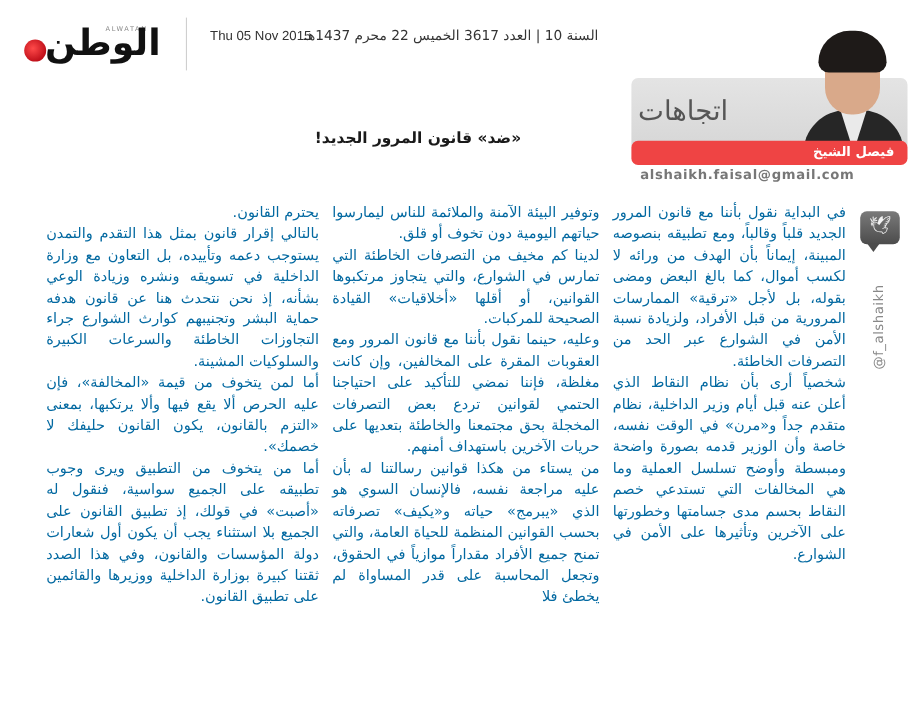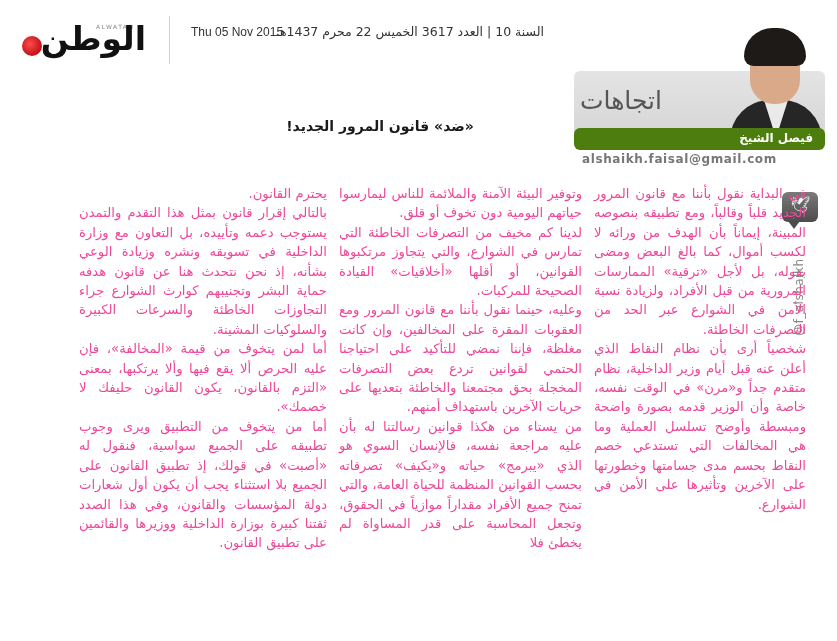--- a/index.html
+++ b/index.html
@@ -12,41 +12,41 @@
   .logo-latin { position: absolute; left: 82px; top: 9px; font-size: 6px; letter-spacing: 1.5px; color: #888; font-family: "DejaVu Sans", sans-serif; }
   .logo-arabic { position: absolute; right: 0; top: 8px; font-size: 33px; font-weight: bold; color: #111; direction: rtl; line-height: 1; font-family: "DejaVu Sans", sans-serif; letter-spacing: -1px; }
   .logo-dot { position: absolute; left: 8px; top: 22px; width: 20px; height: 20px; border-radius: 50%; background: radial-gradient(circle at 40% 40%, #ff4a4a, #c0101a 70%); }
   .vdivider { position: absolute; left: 169px; top: 16px; width: 1px; height: 48px; background: #cfcfcf; }
   .date-latin { position: absolute; left: 191px; top: 25px; font-size: 12px; color: #333; font-family: "Liberation Sans", sans-serif; }
   .issue-line { position: absolute; left: 288px; top: 24px; width: 256px; font-size: 12.5px; color: #333; direction: rtl; text-align: right; font-family: "DejaVu Sans", sans-serif; white-space: nowrap; }
 
   
   .col-box { position: absolute; left: 574px; top: 71px; width: 251px; height: 66px; background: linear-gradient(#e4e4e4, #d6d6d6); border-radius: 6px; }
   .col-name { position: absolute; left: 580px; top: 86px; width: 100px; font-size: 25px; font-weight: normal; color: #555; direction: rtl; text-align: left; font-family: "DejaVu Sans", sans-serif; }
-  .author-bar { position: absolute; left: 574px; top: 128px; width: 251px; height: 22px; background: #4d7c0f; border-radius: 6px; }
+  .author-bar { position: absolute; left: 574px; top: 128px; width: 251px; height: 22px; background: #ef4444; border-radius: 6px; }
   .author-name { position: absolute; right: 12px; top: 3px; font-size: 12px; font-weight: bold; color: #fff; direction: rtl; }
   .email { position: absolute; left: 582px; top: 152px; font-size: 12px; font-weight: bold; letter-spacing: 0.6px; color: #777; font-family: "DejaVu Sans", sans-serif; }
 
   .photo { position: absolute; left: 730px; top: 20px; width: 92px; height: 118px; overflow: hidden; }
   .photo .hair { position: absolute; left: 14px; top: 8px; width: 62px; height: 38px; background: #1e1a18; border-radius: 30px 30px 10px 10px; }
   .photo .face { position: absolute; left: 20px; top: 22px; width: 50px; height: 62px; background: #d9a98a; border-radius: 22px 22px 24px 24px; }
   .photo .suit { position: absolute; left: 0; top: 80px; width: 92px; height: 50px; background: #262626; border-radius: 40px 40px 0 0; }
   .photo .shirt { position: absolute; left: 34px; top: 80px; width: 24px; height: 38px; background: #eaeaea; clip-path: polygon(0 0, 100% 0, 50% 100%); }
 
   
   .headline { position: absolute; left: 200px; top: 118px; width: 360px; text-align: center; direction: rtl; font-size: 14px; font-weight: bold; color: #1a1a1a; font-family: "DejaVu Sans", sans-serif; }
 
   
   .tw-badge { position: absolute; left: 782px; top: 192px; width: 36px; height: 30px; background: linear-gradient(#7a7a7a, #4c4c4c); border-radius: 6px; }
   .tw-badge::after { content: ""; position: absolute; left: 6px; bottom: -7px; border-left: 6px solid transparent; border-right: 6px solid transparent; border-top: 8px solid #4c4c4c; }
   .tw-bird { position: absolute; left: 8px; top: 5px; font-size: 16px; color: #f2f2f2; line-height: 1; }
   .tw-handle { position: absolute; left: 800px; top: 230px; transform-origin: 0 0; transform: rotate(-90deg) translate(-106px, -8px); font-size: 12px; color: #888; letter-spacing: 0.5px; white-space: nowrap; font-family: "DejaVu Sans", sans-serif; width: 106px; text-align: left; }
 
   
-  .col { position: absolute; top: 184px; direction: rtl; text-align: justify; font-size: 13.2px; line-height: 19.4px; color: #ec4899; font-family: "DejaVu Sans", sans-serif; margin-left: 37px; }
+  .col { position: absolute; top: 184px; direction: rtl; text-align: justify; font-size: 13.2px; line-height: 19.4px; color: #0369a1; font-family: "DejaVu Sans", sans-serif; }
   .col p { margin: 0; }
   .col-right { left: 557px; width: 212px; }
   .col-mid { left: 302px; width: 243px; }
   .col-left { left: 42px; width: 248px; }
 </style>
 </head>
 <body>
 
 <div class="masthead">
   <div class="logo">

